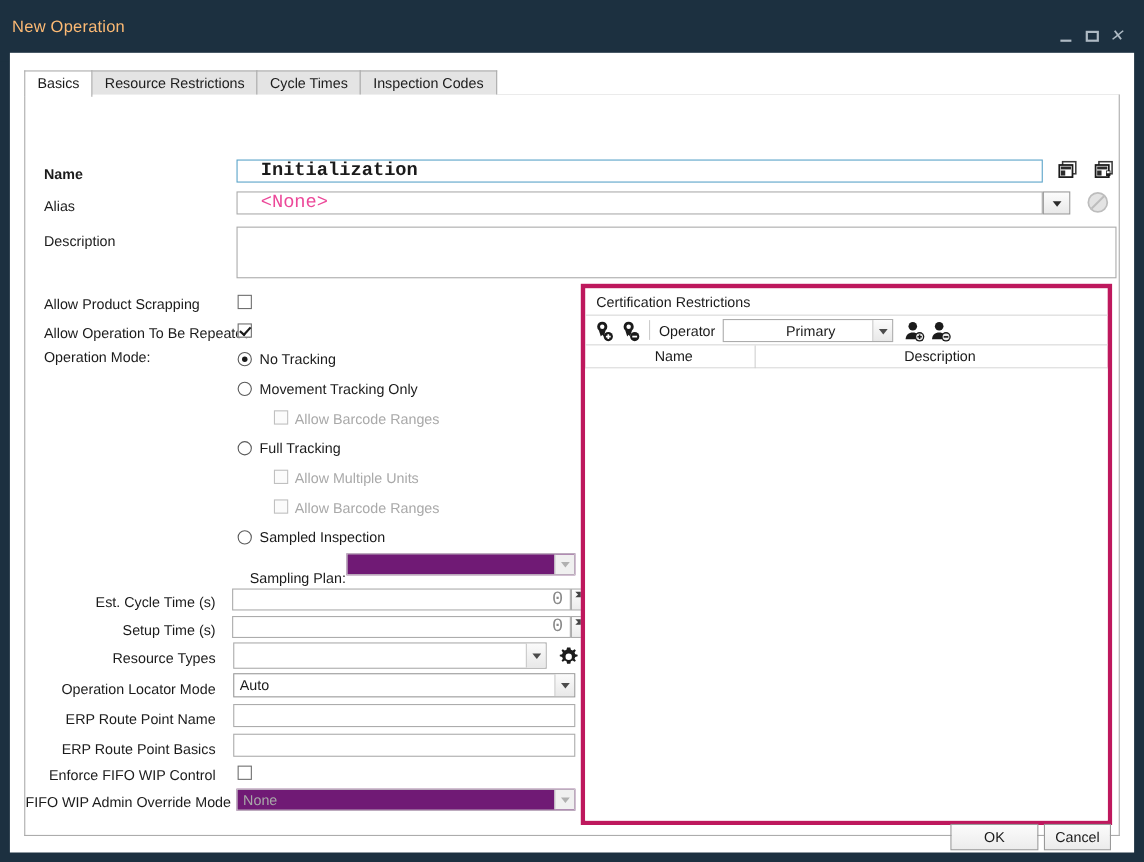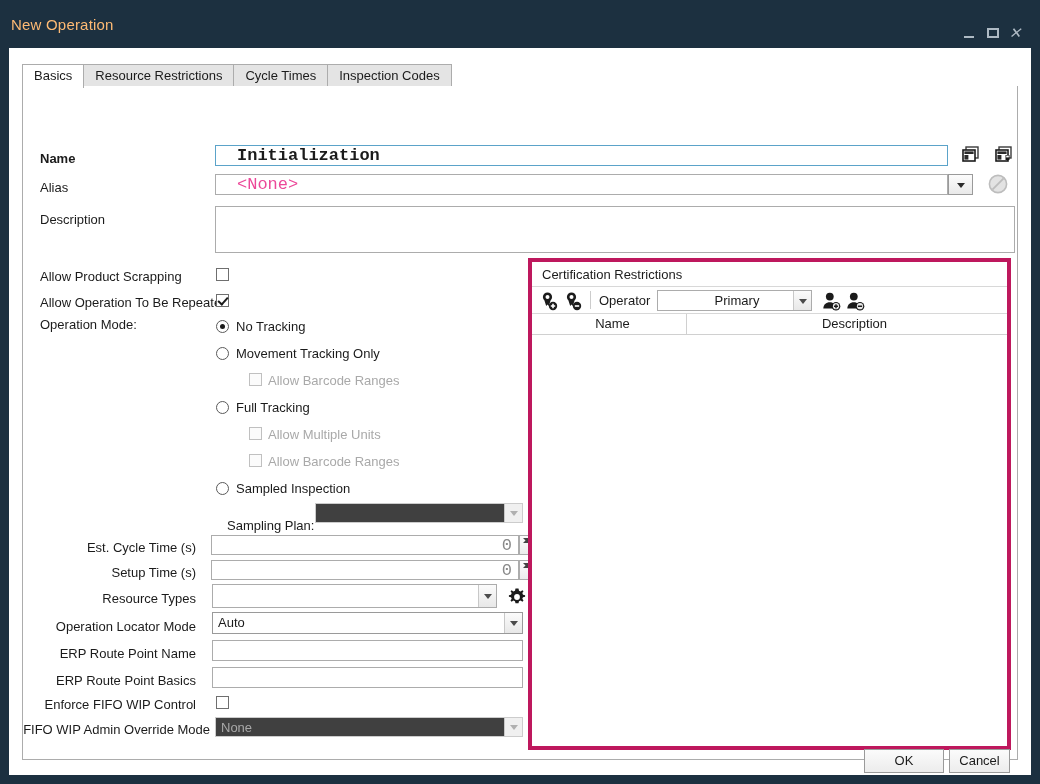--- a/index.html
+++ b/index.html
@@ -122,21 +122,21 @@
     border-left: 1px solid #c8c8c8;
   }
   .combo .arrowbox::after {
     content: ""; position: absolute;
     left: 5px; top: 50%; margin-top: -2px;
     width: 0; height: 0;
     border-left: 4px solid transparent;
     border-right: 4px solid transparent;
     border-top: 5px solid #4b4b4b;
   }
-  .combo.disabled { background: #404040; color: #a8a8a8; border-color: #ccc; }
+  .combo.disabled { background: #701a75; color: #a8a8a8; border-color: #ccc; }
   .combo.disabled .arrowbox { background: #f0f0f0; }
   .combo.disabled .arrowbox::after { border-top-color: #b0b0b0; }
   .combo.flat { border-color: #9a9a9a; }
 
   .spin {
     position: absolute;
     width: 15px;
     border: 1px solid #acacac;
     background: linear-gradient(#fdfdfd,#ececec);
   }

